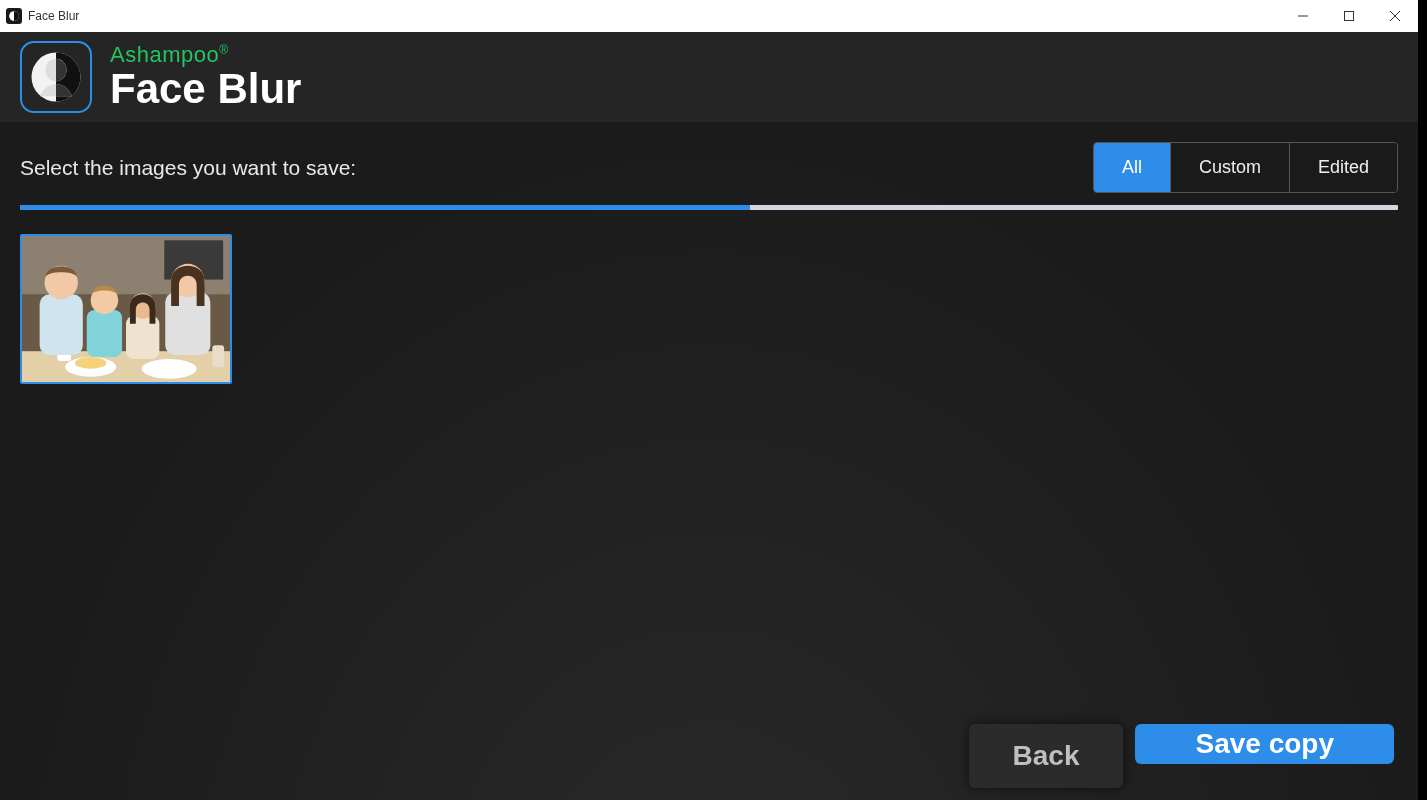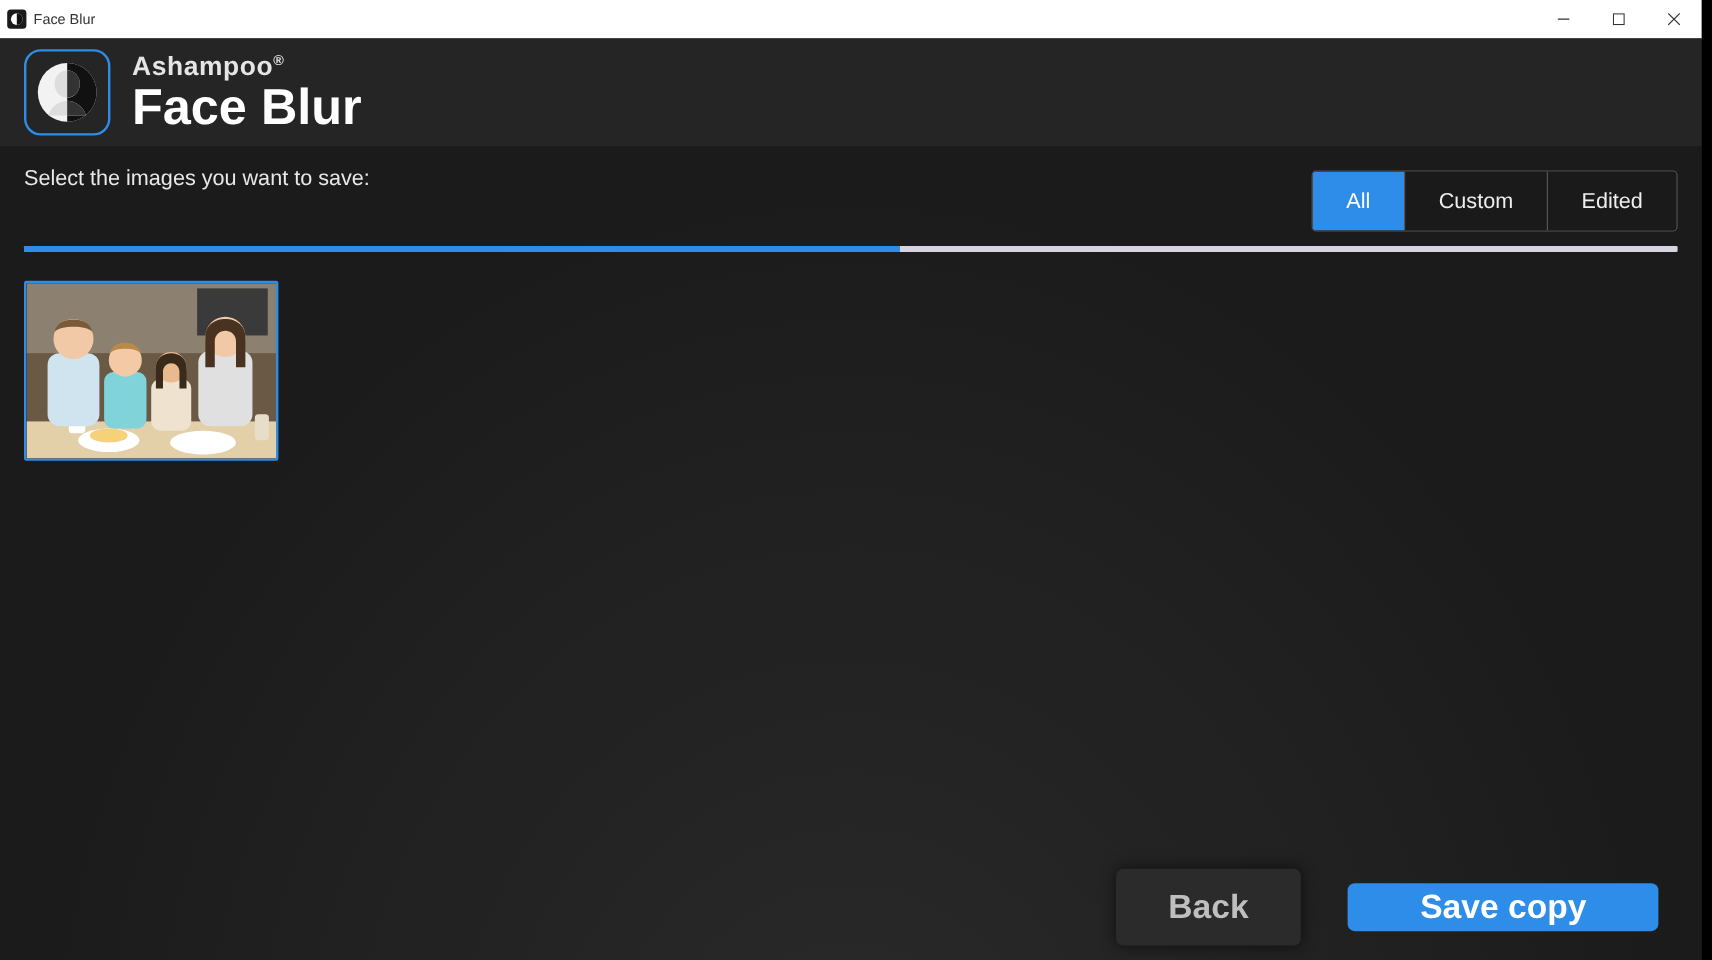--- a/index.html
+++ b/index.html
@@ -12,44 +12,44 @@
   .titlebar-icon { width: 16px; height: 16px; border-radius: 3px; background: #1a1a1a; display: flex; align-items: center; justify-content: center; }
   .titlebar-icon svg { width: 12px; height: 12px; }
   .titlebar-title { font-size: 12px; color: #333; }
   .win-controls { display: flex; height: 100%; }
   .win-btn { width: 46px; height: 100%; display: flex; align-items: center; justify-content: center; color: #333; font-size: 10px; cursor: default; }
 
   
   .brand-header { height: 90px; background: #252525; display: flex; align-items: center; padding-left: 20px; gap: 18px; }
   .brand-icon { width: 72px; height: 72px; border: 2px solid #2d8de8; border-radius: 14px; display: flex; align-items: center; justify-content: center; }
   .brand-text { display: flex; flex-direction: column; color: #eee; line-height: 1; }
-  .brand-top { font-size: 22px; font-weight: 700; color: #e5e5e5; letter-spacing: 0.5px; }
+  .brand-top { font-size: 22px; font-weight: 400; color: #22c55e; letter-spacing: 0.5px; }
   .brand-top sup { font-size: 12px; vertical-align: super; }
   .brand-bottom { font-size: 42px; font-weight: 700; color: #fff; margin-top: 2px; }
 
   
   .content { flex: 1; background: #1f1f1f; background: radial-gradient(ellipse at 50% 120%, #2a2a2a 0%, #1b1b1b 70%); padding: 14px 20px 0 20px; position: relative; display: flex; flex-direction: column; }
   .top-row { display: flex; justify-content: space-between; align-items: flex-start; }
   .heading { color: #fff; }
   .heading h1 { font-size: 34px; font-weight: 700; }
-  .heading p { font-size: 18px; font-weight: 400; color: #e8e8e8; margin-top: 2px; }
+  .heading p { font-size: 21px; font-weight: 400; color: #e8e8e8; margin-top: 20px; }
 
   .filter-tabs { display: flex; border: 1px solid #555; border-radius: 4px; overflow: hidden; margin-top: 6px; }
   .filter-tab { padding: 14px 28px; font-size: 18px; color: #eee; background: #1a1a1a; cursor: pointer; border-left: 1px solid #555; }
   .filter-tab:first-child { border-left: none; }
   .filter-tab.active { background: #2d8de8; color: #fff; }
 
   .progress-bar { height: 5px; background: #d8d3e0; margin-top: 12px; position: relative; border-radius: 1px; overflow: hidden; }
   .progress-fill { position: absolute; left: 0; top: 0; height: 100%; background: #2d8de8; }
 
   .thumb-area { flex: 1; padding-top: 24px; display: flex; align-content: flex-start; flex-wrap: wrap; gap: 12px; }
   .thumb { width: 212px; height: 150px; border: 2px solid #2d8de8; border-radius: 2px; overflow: hidden; cursor: pointer; }
   .thumb svg { width: 100%; height: 100%; display: block; }
 
-  .footer { position: absolute; bottom: 12px; right: 36px; display: flex; gap: 39px; align-items: center; }
+  .footer { position: absolute; bottom: 12px; right: 24px; display: flex; gap: 12px; align-items: flex-start; }
   .btn { padding: 16px 44px; font-size: 28px; font-weight: 600; border-radius: 6px; cursor: pointer; border: none; }
   .btn-back { background: #2b2b2b; color: #bfbfbf; box-shadow: 0 0 12px rgba(0,0,0,0.6); }
   .btn-primary { background: #2d8de8; color: #fff; padding: 4px 60px; }
 </style>
 </head>
 <body>
 
 <div class="window">
 
   <div class="titlebar">

